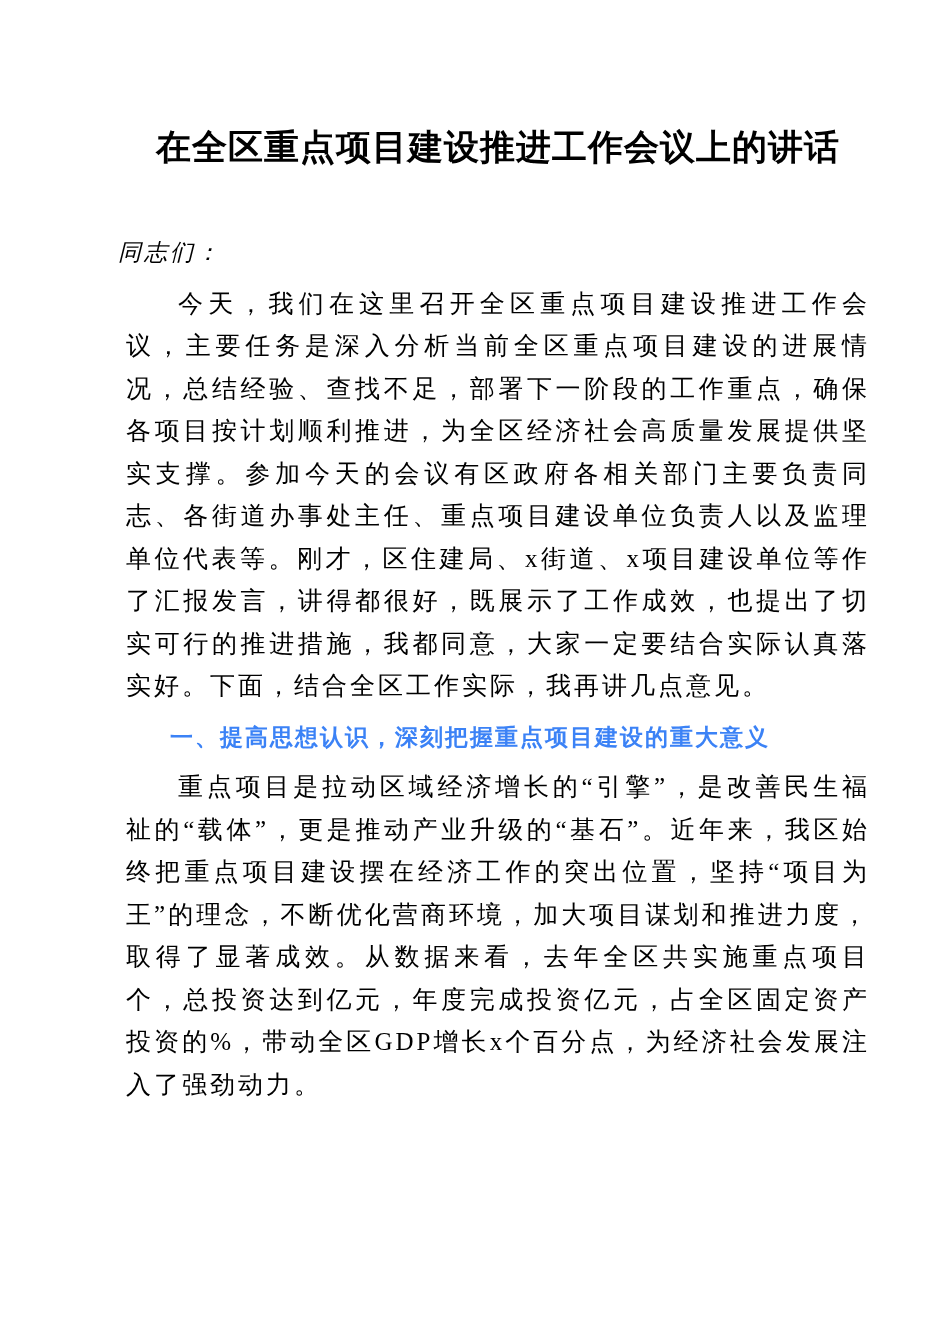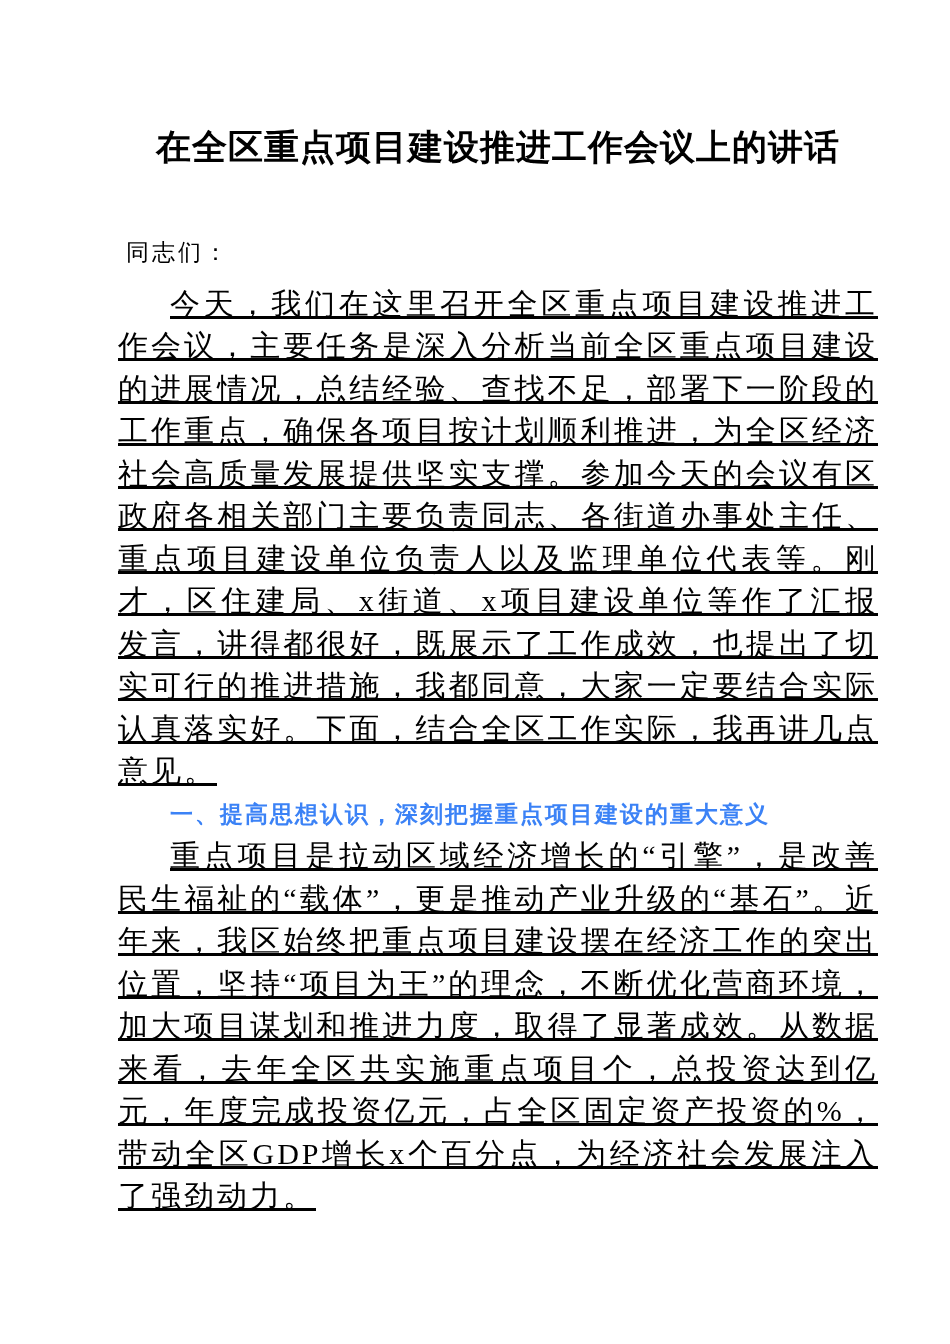--- a/index.html
+++ b/index.html
@@ -26,34 +26,34 @@
     letter-spacing: 1px;
     text-align: center;
     margin: 0 0 58px 0;
     color: #000000;
   }
   .salutation {
     font-family: "Liberation Serif", "DejaVu Serif", serif;
     font-size: 23px;
     line-height: 42.5px;
     letter-spacing: 3px;
-    margin: 8px;
+    margin: 0;
     color: #000000;
+    font-style: italic;
   }
   .body-para {
     font-family: "Liberation Serif", "DejaVu Serif", serif;
-    font-size: 30px;
+    font-size: 25px;
     line-height: 42.5px;
     letter-spacing: 3px;
     text-align: justify;
     text-justify: inter-character;
     text-indent: 52px;
-    margin: 0;
+    margin: 8px;
     color: #000000;
-    text-decoration: underline;
   }
   .section-heading {
     font-family: "Liberation Sans", "DejaVu Sans", sans-serif;
     font-weight: bold;
     font-size: 23px;
     line-height: 42.5px;
     letter-spacing: 2px;
     text-indent: 52px;
     margin: 0;
     color: #3b82f6;

